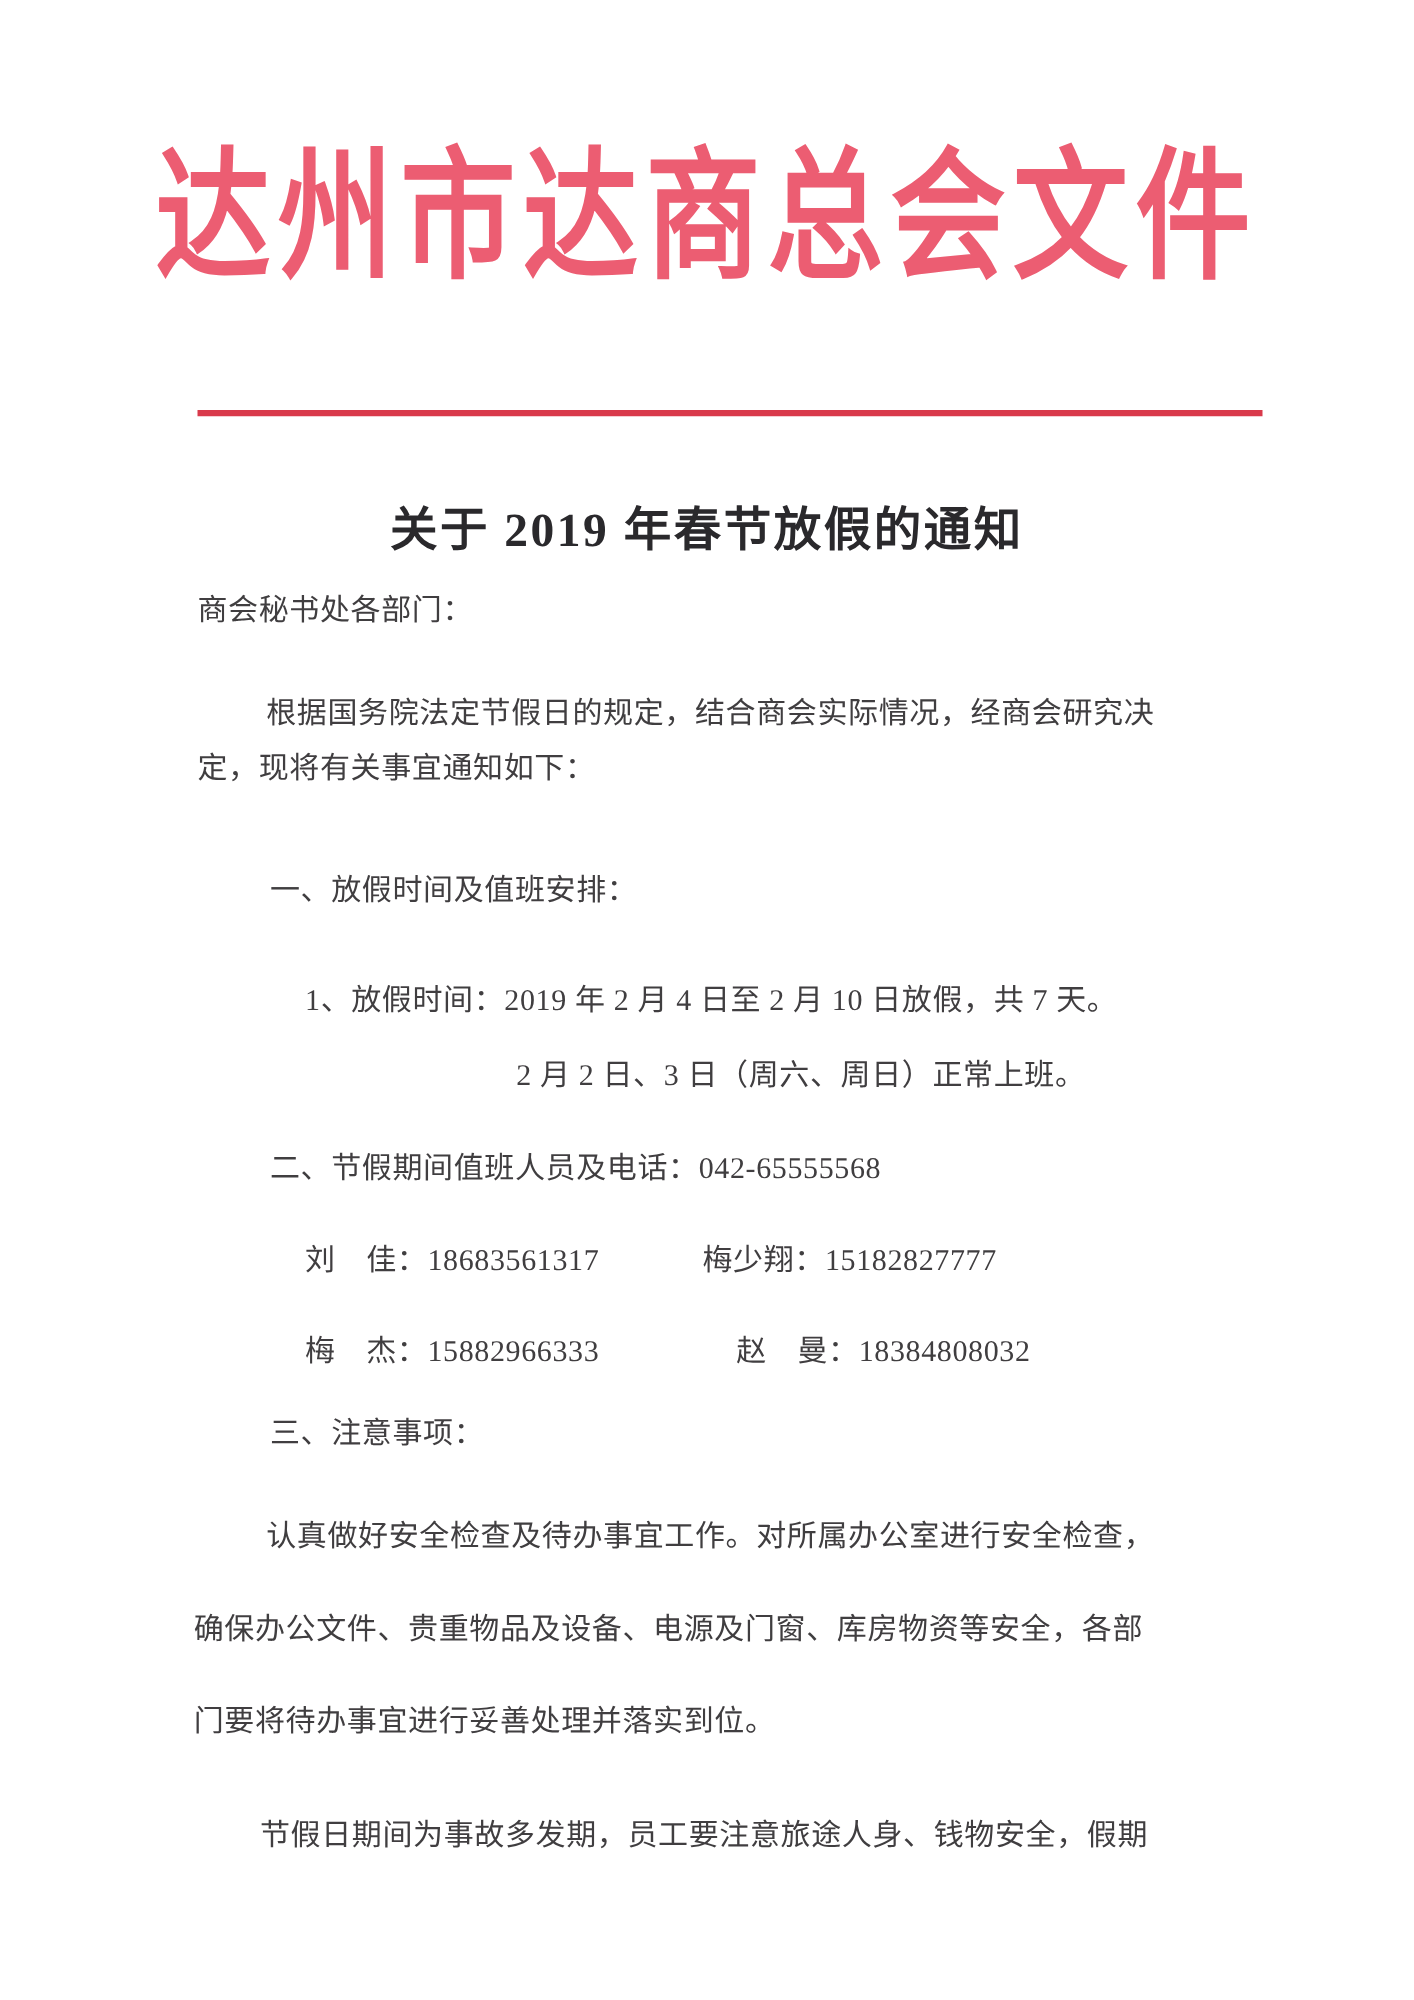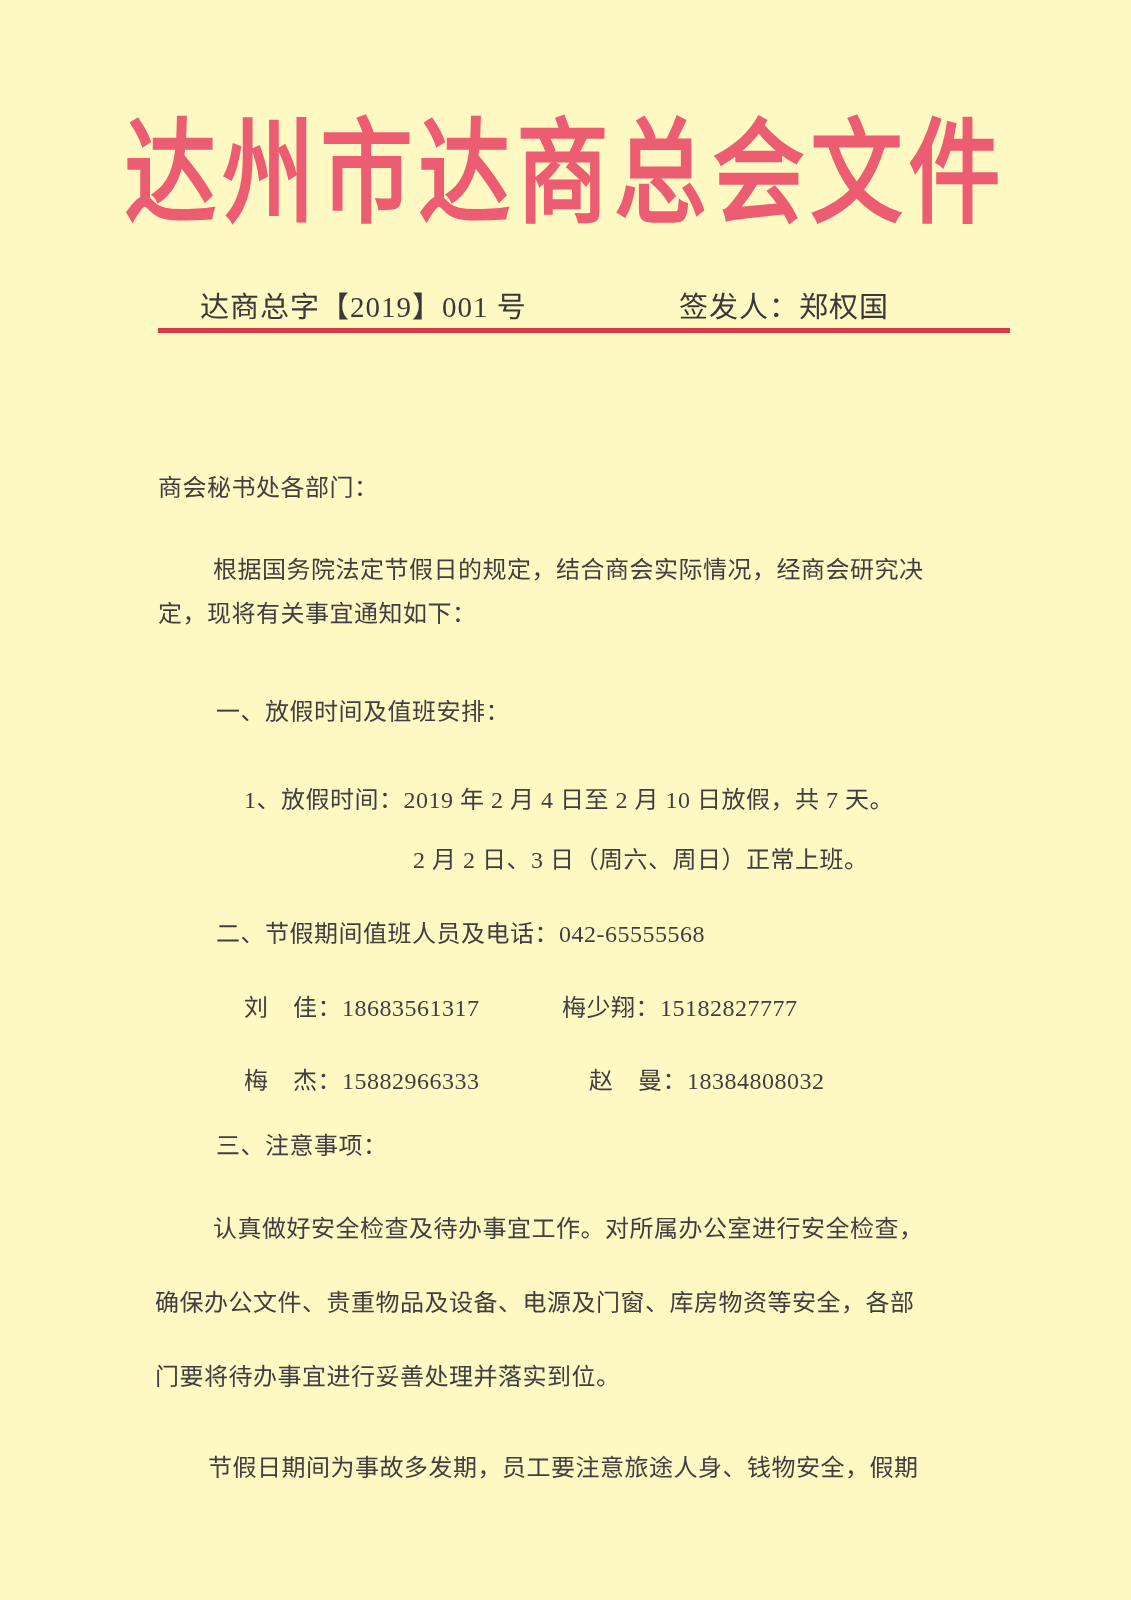--- a/index.html
+++ b/index.html
@@ -53,31 +53,30 @@
     position:absolute;
     font-size:24px;
     color:#403e40;
     letter-spacing:0.5px;
     white-space:nowrap;
   }
 </style>
 </head>
 <body>
 
-<div class="page" style="--accent: #ec5d72; --divider: #d93a4b; background: #fef9c3; text-decoration: underline;">
+<div class="page" style="--accent: #ec5d72; --divider: #d93a4b; background: #ffffff; text-decoration: underline;">
 
   <div class="org-title">达州市达商总会文件</div>
 
   <div class="docline">
-    <span class="doc-number">达商总字【2019】001 号</span>
-    <span class="issuer"><span>签发人：</span><span>郑权国</span></span>
   </div>
 
   <div class="red-divider"></div>
 
+  <h1 class="doc-title">关于 2019 年春节放假的通知</h1>
 
   <div id="body-lines">
       <div class="body-line" style="left: 158px; top: 468px; color: rgb(64, 62, 64);">商会秘书处各部门：</div>
       <div class="body-line" style="left: 213px; top: 550px; color: rgb(64, 62, 64);">根据国务院法定节假日的规定，结合商会实际情况，经商会研究决</div>
       <div class="body-line" style="left: 158px; top: 594px; color: rgb(64, 62, 64);">定，现将有关事宜通知如下：</div>
       <div class="body-line" style="left: 216px; top: 692px; color: rgb(64, 62, 64);">一、放假时间及值班安排：</div>
       <div class="body-line" style="left: 244px; top: 766px; color: rgb(64, 62, 64); margin-top: 14px;">1、放假时间：2019 年 2 月 4 日至 2 月 10 日放假，共 7 天。</div>
       <div class="body-line" style="left: 413px; top: 840px; color: rgb(64, 62, 64);">2 月 2 日、3 日（周六、周日）正常上班。</div>
       <div class="body-line" style="left: 216px; top: 914px; color: rgb(64, 62, 64);">二、节假期间值班人员及电话：042-65555568</div>
       <div class="body-line" style="left: 244px; top: 988px; color: rgb(64, 62, 64);">刘　佳：18683561317</div>

